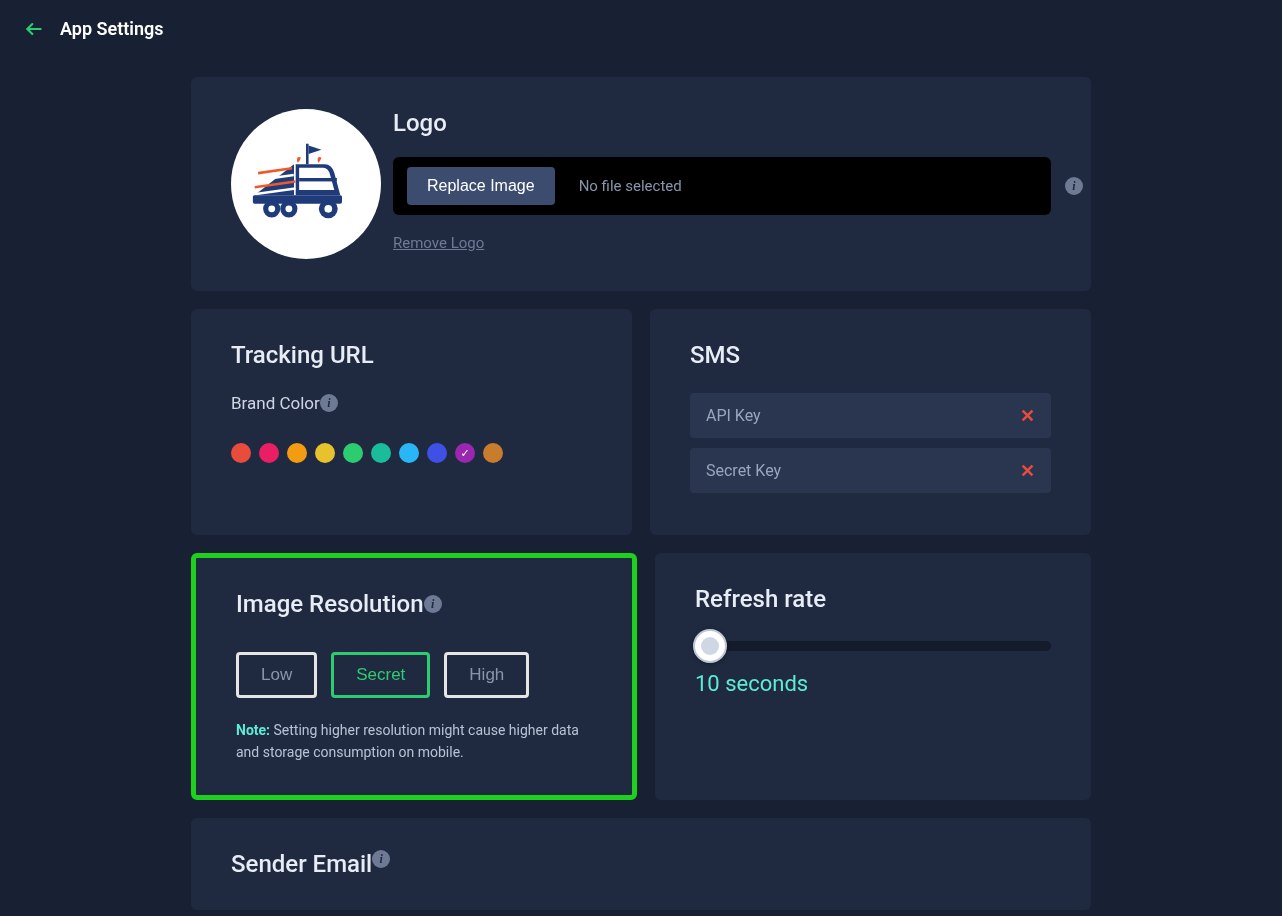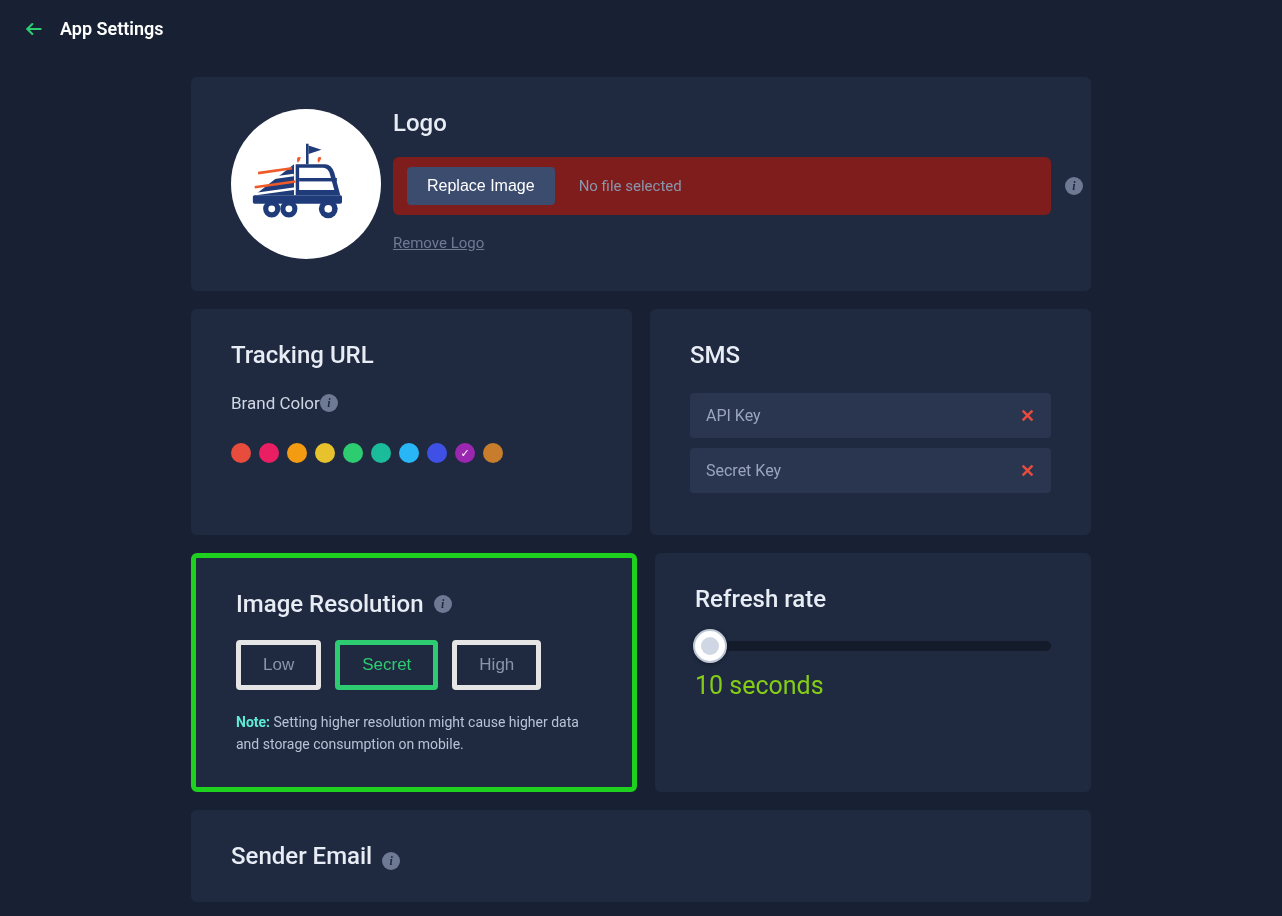--- a/index.html
+++ b/index.html
@@ -71,21 +71,21 @@
     flex-shrink: 0;
   }
   .logo-right { flex: 1; }
   .logo-header {
     color: #e8ecf4;
     font-size: 24px;
     font-weight: 500;
     margin-bottom: 20px;
   }
   .file-row {
-    background: #7f1d1d;
+    background: #000000;
     border-radius: 6px;
     padding: 10px 14px;
     display: flex;
     align-items: center;
     gap: 24px;
     margin-bottom: 18px;
     position: relative;
   }
   .replace-btn {
     background: #3c4c6e;
@@ -163,35 +163,35 @@
     align-items: center;
     justify-content: space-between;
     margin-bottom: 10px;
   }
   .sms-label { color: #9aa5bd; font-size: 16px; }
   .x-icon { color: #e74c3c; font-size: 18px; font-weight: 700; cursor: pointer; }
   
   .res-title-row {
     display: flex;
     align-items: center;
-    gap: 10px;
-    margin-bottom: 22px;
+    gap: 0;
+    margin-bottom: 34px;
   }
   .res-title {
     color: #e8ecf4;
     font-size: 24px;
     font-weight: 500;
   }
   .seg-group {
     display: flex;
     gap: 14px;
     margin-bottom: 22px;
   }
   .seg {
-    border: 5px solid #e5e5e5;
+    border: 3px solid #e5e5e5;
     border-radius: 4px;
     padding: 10px 22px;
     font-size: 17px;
     color: #8a95ac;
     cursor: pointer;
     background: transparent;
   }
   .seg.active {
     border-color: #2ecc71;
     color: #2ecc71;
@@ -229,28 +229,27 @@
     cursor: grab;
   }
   .slider-thumb::after {
     content: "";
     width: 18px;
     height: 18px;
     border-radius: 50%;
     background: #cfd6e4;
   }
   .slider-value {
-    color: #84cc16;
-    font-size: 25px;
+    color: #5eead4;
+    font-size: 22px;
   }
   
   .sender-title-row {
     display: flex;
-    align-items: flex-end;
-    gap: 10px;
+    align-items: flex-start;
   }
   .sender-title {
     color: #e8ecf4;
     font-size: 24px;
     font-weight: 500;
   }
   
   .truck-svg { width: 120px; height: 100px; }
 </style>
 </head>

